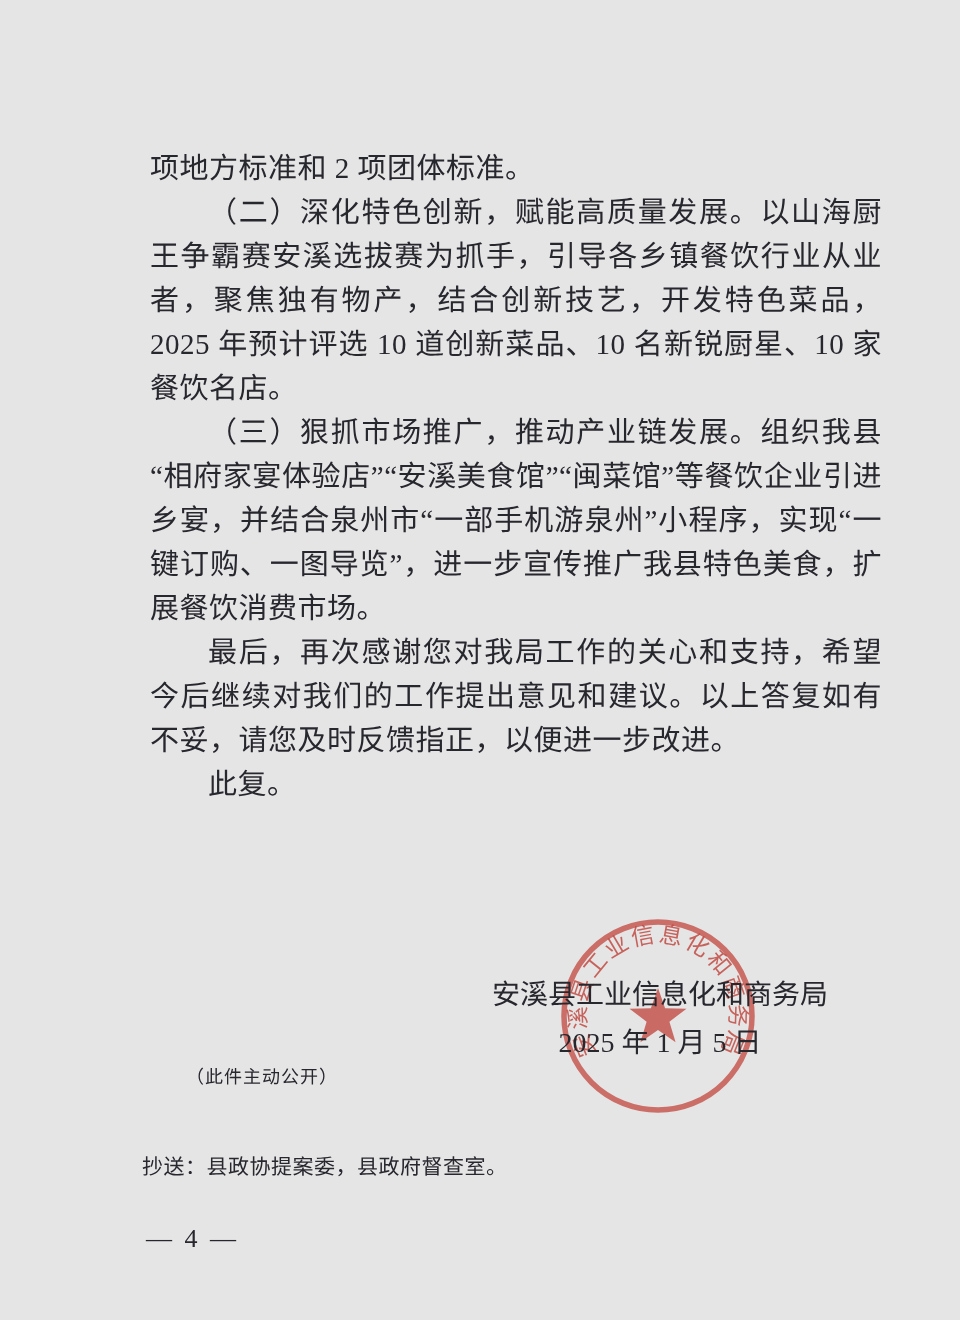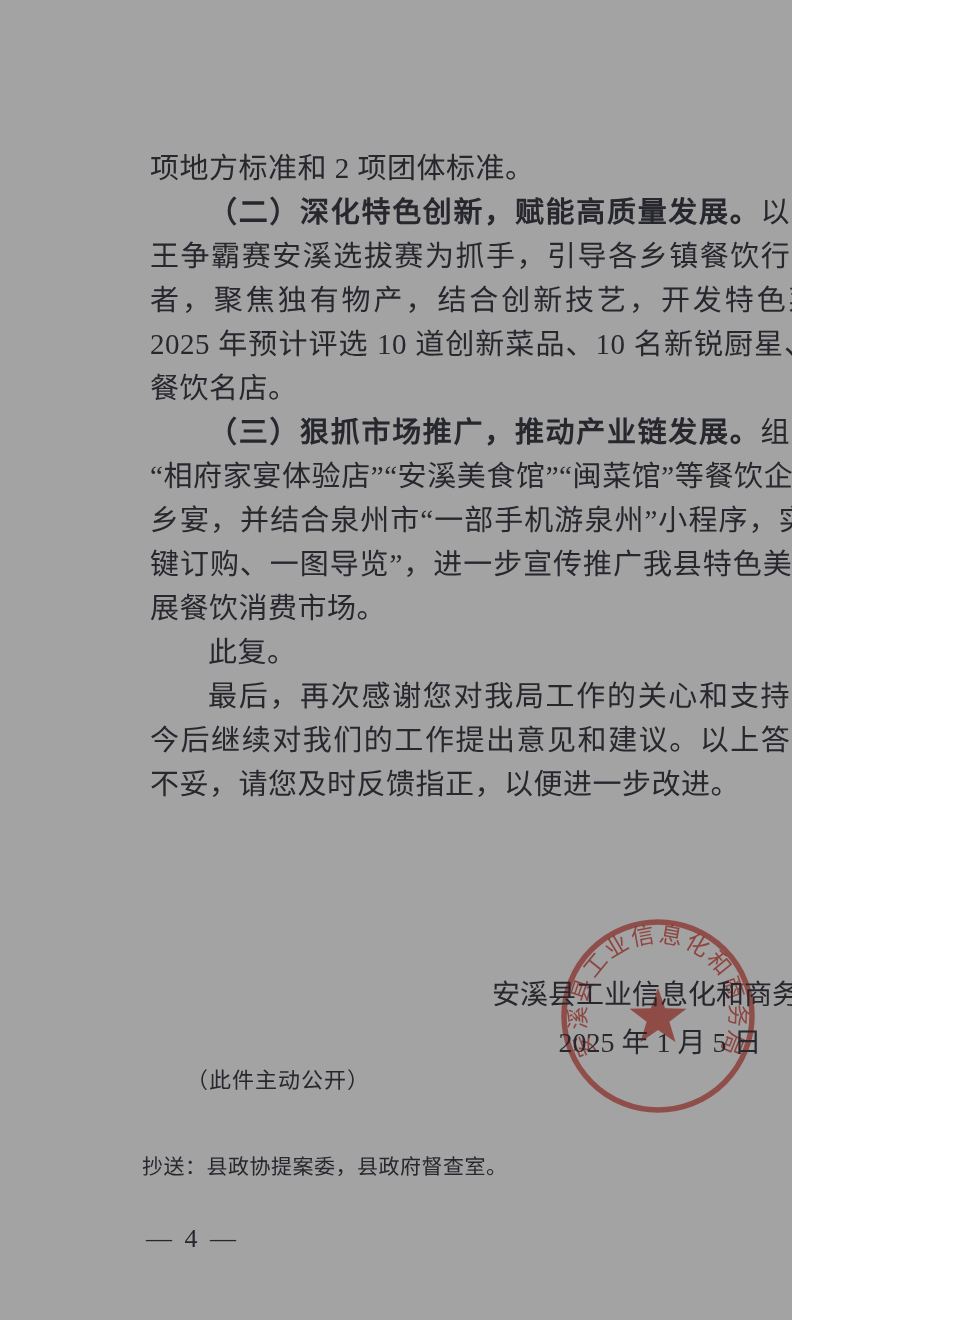--- a/index.html
+++ b/index.html
@@ -1,40 +1,40 @@
 <!DOCTYPE html>
 <html lang="zh-CN"><head>
 <meta charset="utf-8">
 <style>
   * { margin: 0; padding: 0; box-sizing: border-box; }
   html, body { background: #ffffff; }
   .page {
     position: relative;
-    width: 792px;
+    width: 960px;
     height: 1320px;
-    background: #a3a3a3;
+    background: #e5e5e5;
     overflow: hidden;
     font-family: "Liberation Serif", "DejaVu Serif", serif;
     color: #27272e;
   }
   
   .doc-body {
     position: absolute;
     left: 150px;
     top: 146px;
     width: 732px;
     font-size: 29px;
     line-height: 44px;
     text-align: justify;
     text-align-last: left;
     letter-spacing: 0.5px;
   }
   .para { margin: 0; }
   .para.indent { text-indent: 2em; }
-  .run-bold { font-weight: 700; }
+  .run-bold { font-weight: 400; }
   
   .contact-block {
     position: absolute;
     left: 150px;
     top: 766px;
     width: 600px;
     font-size: 29px;
     line-height: 45px;
   }
   .contact-line { padding-left: 50px; }
@@ -58,21 +58,21 @@
     text-align: center;
     font-size: 28px;
     line-height: 48px;
     z-index: 2;
   }
   
   .disclosure {
     position: absolute;
     left: 186px;
     top: 1062px;
-    font-size: 22px;
+    font-size: 18px;
     letter-spacing: 1px;
     z-index: 2;
   }
   .cc-line {
     position: absolute;
     left: 142px;
     top: 1150px;
     font-size: 21px;
     letter-spacing: 0.5px;
   }
@@ -86,22 +86,22 @@
 </style>
 </head>
 <body>
 
 <div class="page">
 
   <div class="doc-body">
       <p class="para"><span class="run-normal">项地方标准和 2 项团体标准。</span></p>
       <p class="para indent"><span class="run-bold">（二）深化特色创新，赋能高质量发展。</span><span class="run-normal">以山海厨王争霸赛安溪选拔赛为抓手，引导各乡镇餐饮行业从业者，聚焦独有物产，结合创新技艺，开发特色菜品，2025 年预计评选 10 道创新菜品、10 名新锐厨星、10 家餐饮名店。</span></p>
       <p class="para indent"><span class="run-bold">（三）狠抓市场推广，推动产业链发展。</span><span class="run-normal">组织我县“相府家宴体验店”“安溪美食馆”“闽菜馆”等餐饮企业引进乡宴，并结合泉州市“一部手机游泉州”小程序，实现“一键订购、一图导览”，进一步宣传推广我县特色美食，扩展餐饮消费市场。</span></p>
+      <p class="para indent"><span class="run-normal">最后，再次感谢您对我局工作的关心和支持，希望今后继续对我们的工作提出意见和建议。以上答复如有不妥，请您及时反馈指正，以便进一步改进。</span></p>
       <p class="para indent"><span class="run-normal">此复。</span></p>
-      <p class="para indent"><span class="run-normal">最后，再次感谢您对我局工作的关心和支持，希望今后继续对我们的工作提出意见和建议。以上答复如有不妥，请您及时反馈指正，以便进一步改进。</span></p>
     </div>
 
   <div class="contact-block">
     </div>
 
   <div class="seal-wrap">
     <svg width="204" height="204" viewBox="0 0 204 204">
       <defs>
         <path id="sealArcPath" d="M 41.4 139.5 A 72 72 0 1 1 162.6 139.5" fill="none"></path>
       </defs>

